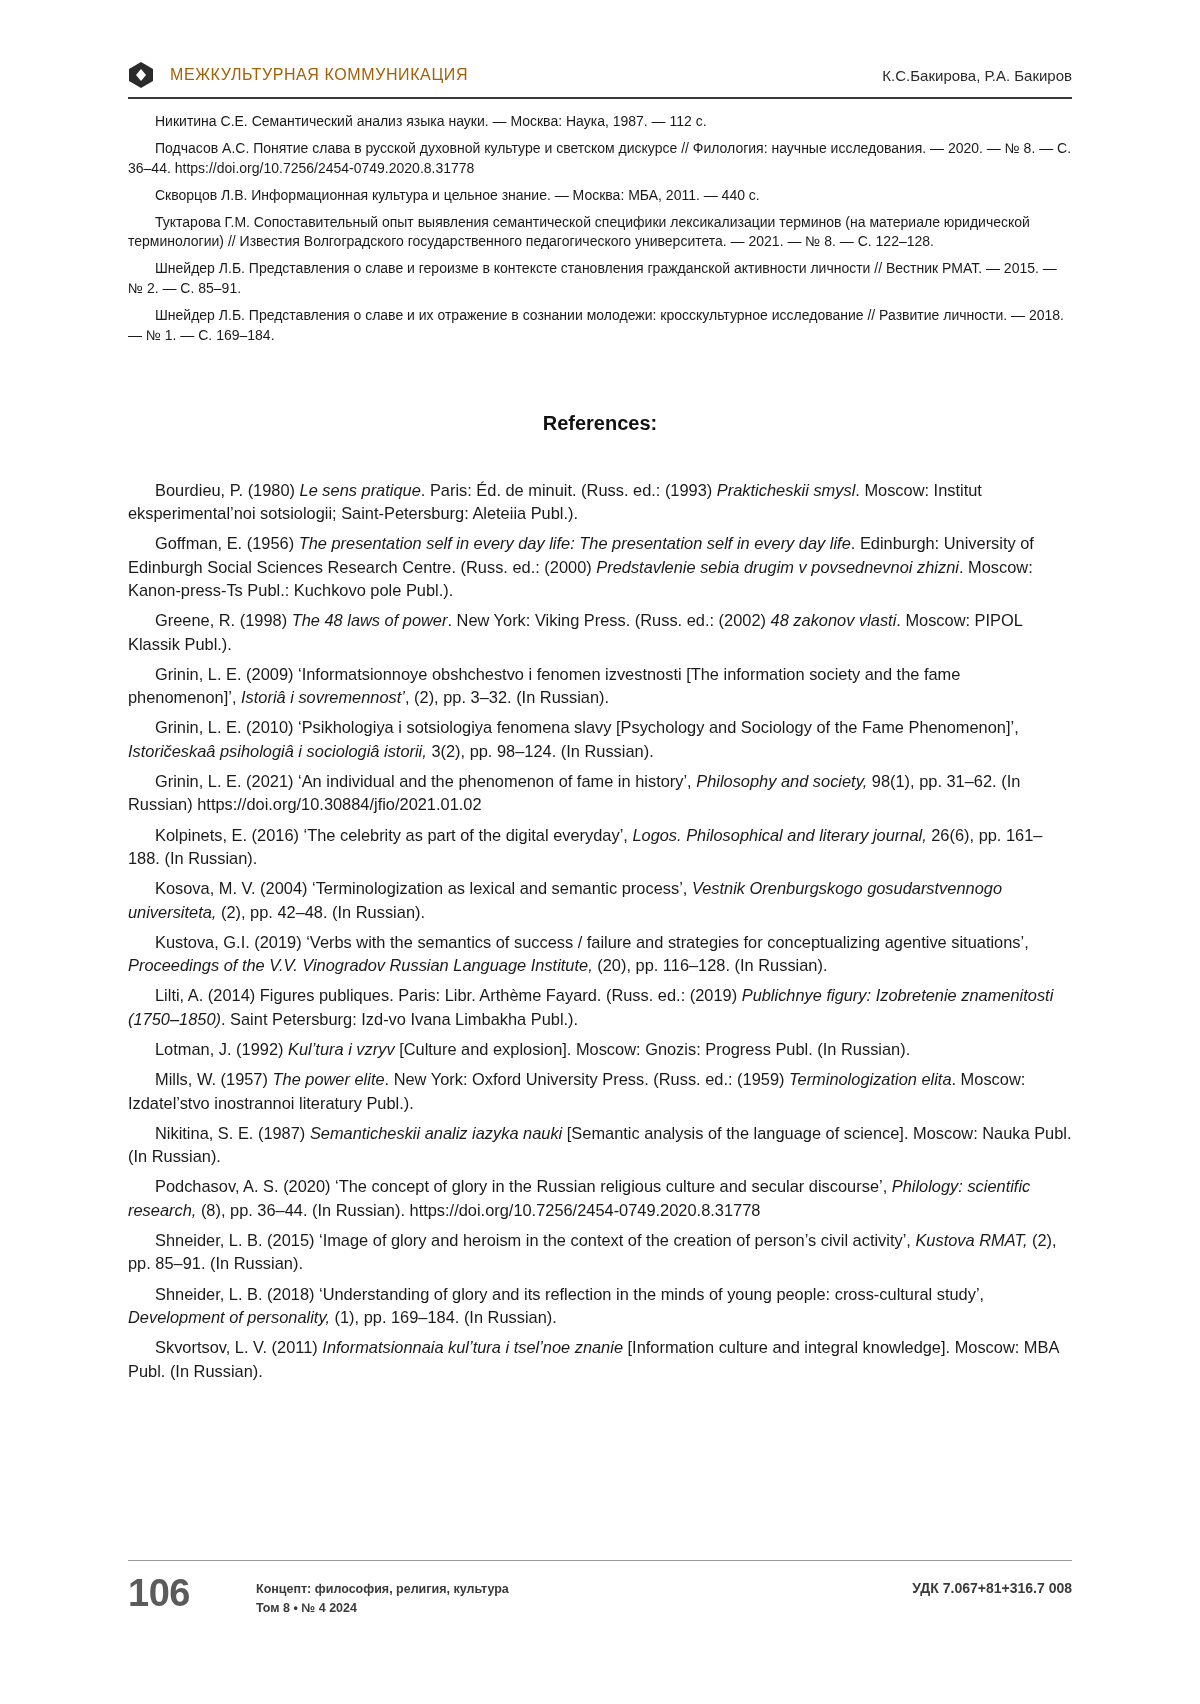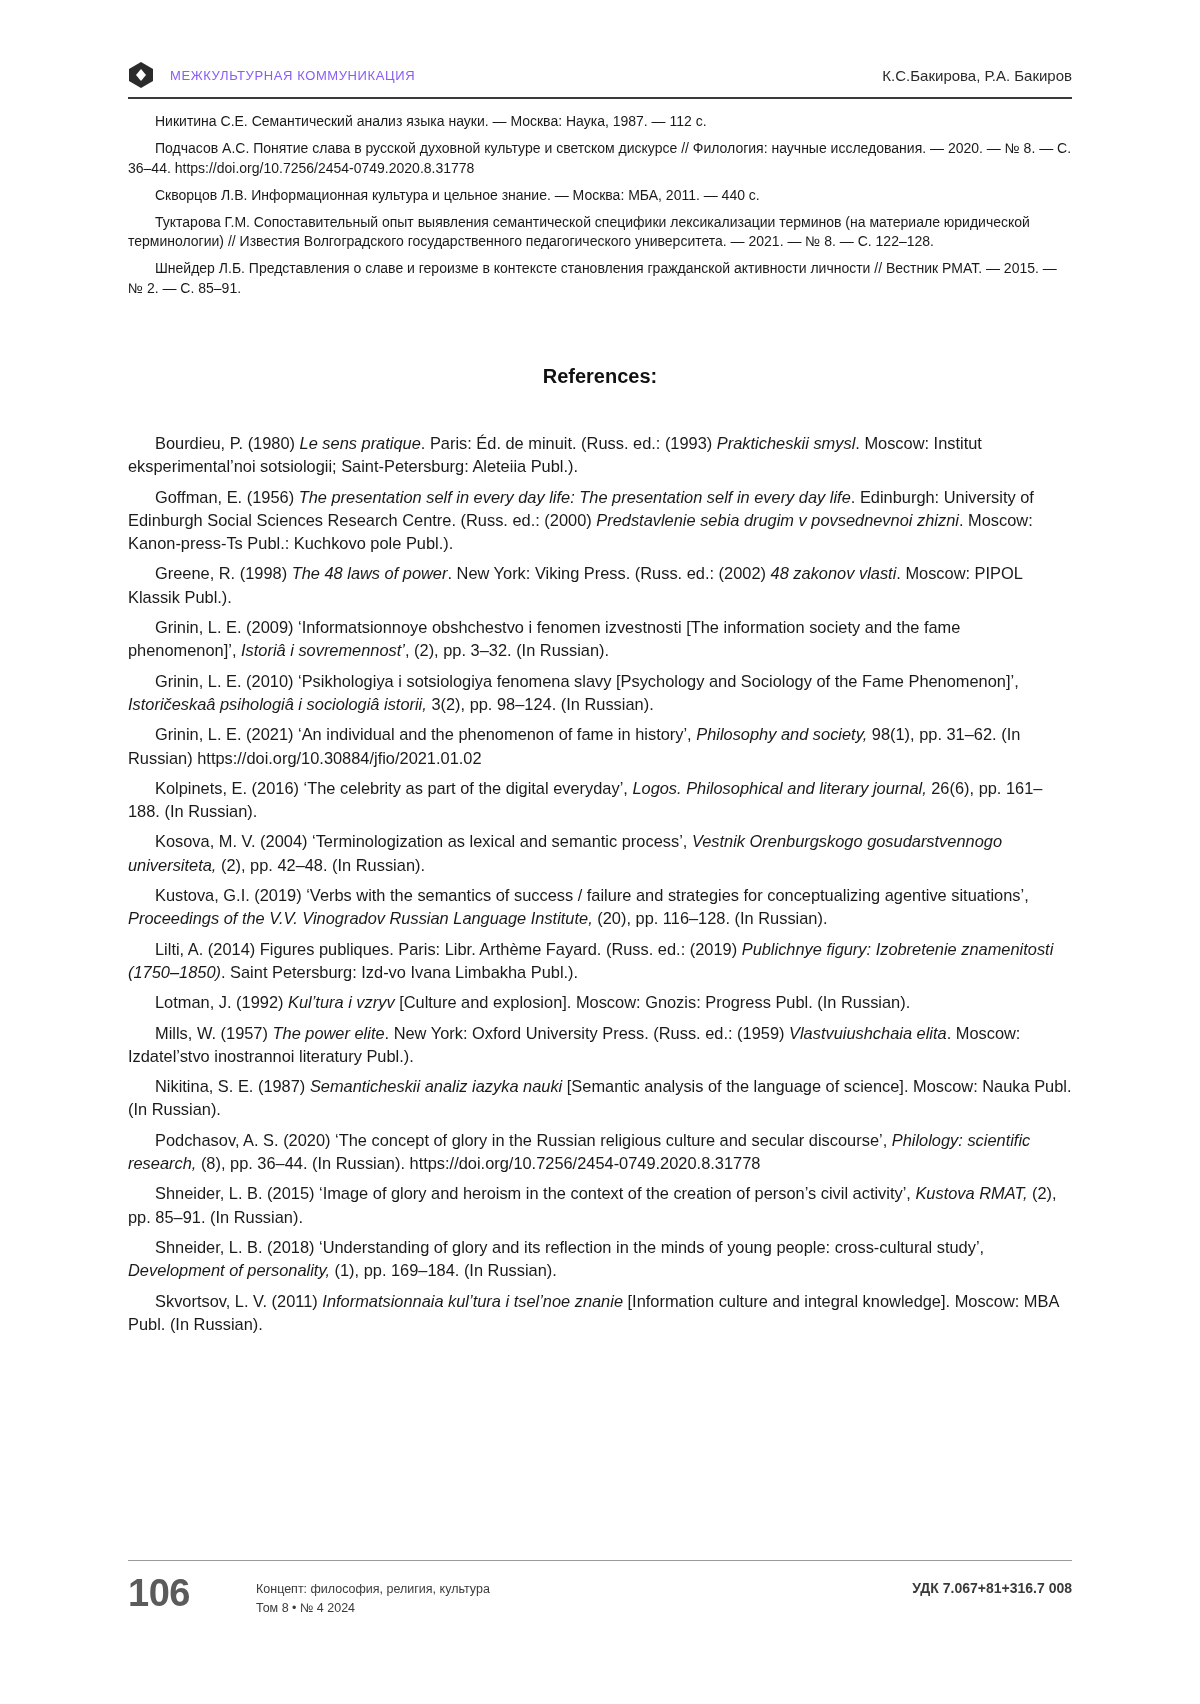--- a/index.html
+++ b/index.html
@@ -41,23 +41,23 @@
     gap: 16px;
   }
   .hex-icon {
     width: 26px;
     height: 28px;
     position: relative;
     display: inline-block;
   }
   .hex-icon svg { display: block; }
   .header-title {
-    font-size: 13px;
+    font-size: 16px;
     letter-spacing: 0.6px;
-    color: #8b5cf6;
+    color: #a16207;
     font-weight: 400;
   }
   .header-authors {
     font-size: 15px;
     color: #2b2b2b;
     font-weight: 400;
   }
   .header-rule {
     position: absolute;
     left: 0;
@@ -123,21 +123,21 @@
     font-size: 38px;
     font-weight: bold;
     color: #5b5b5b;
     letter-spacing: -0.5px;
   }
   .footer-journal {
     position: absolute;
     left: 128px;
     top: 20px;
     font-size: 12.5px;
-    font-weight: normal;
+    font-weight: bold;
     color: #3a3a3a;
     line-height: 1.5;
   }
   .footer-udc {
     position: absolute;
     right: 0;
     top: 20px;
     font-size: 14px;
     font-weight: bold;
     color: #3a3a3a;
@@ -166,39 +166,40 @@
   </div>
 
   <div class="content">
 
     <div class="ru-block" id="ru-refs">
         <p class="ref">Никитина С.Е. Семантический анализ языка науки. — Москва: Наука, 1987. — 112 с.</p>
         <p class="ref">Подчасов А.С. Понятие слава в русской духовной культуре и светском дискурсе // Филология: научные исследования. — 2020. — № 8. — С. 36–44. https://doi.org/10.7256/2454-0749.2020.8.31778</p>
         <p class="ref">Скворцов Л.В. Информационная культура и цельное знание. — Москва: МБА, 2011. — 440 с.</p>
         <p class="ref">Туктарова Г.М. Сопоставительный опыт выявления семантической специфики лексикализации терминов (на материале юридической терминологии) // Известия Волгоградского государственного педагогического университета. — 2021. — № 8. — С. 122–128.</p>
         <p class="ref">Шнейдер Л.Б. Представления о славе и героизме в контексте становления гражданской активности личности // Вестник РМАТ. — 2015. — № 2. — С. 85–91.</p>
+        <p class="ref">Шнейдер Л.Б. Представления о славе и их отражение в сознании молодежи: кросскультурное исследование // Развитие личности. — 2018. — № 1. — С. 169–184.</p>
       </div>
 
     <div class="heading-wrap">
       <p class="refs-heading">References:</p>
     </div>
 
     <div id="en-refs">
         <p class="ref"><span>Bourdieu, P. (1980) </span><span class="it">Le sens pratique</span><span>. Paris: Éd. de minuit. (Russ. ed.: (1993) </span><span class="it">Prakticheskii smysl</span><span>. Moscow: Institut eksperimental’noi sotsiologii; Saint-Petersburg: Aleteiia Publ.).</span></p>
         <p class="ref"><span>Goffman, E. (1956) </span><span class="it">The presentation self in every day life: The presentation self in every day life</span><span>. Edinburgh: University of Edinburgh Social Sciences Research Centre. (Russ. ed.: (2000) </span><span class="it">Predstavlenie sebia drugim v povsednevnoi zhizni</span><span>. Moscow: Kanon-press-Ts Publ.: Kuchkovo pole Publ.).</span></p>
         <p class="ref"><span>Greene, R. (1998) </span><span class="it">The 48 laws of power</span><span>. New York: Viking Press. (Russ. ed.: (2002) </span><span class="it">48 zakonov vlasti</span><span>. Moscow: PIPOL Klassik Publ.).</span></p>
         <p class="ref"><span>Grinin, L. E. (2009) ‘Informatsionnoye obshchestvo i fenomen izvestnosti [The information society and the fame phenomenon]’, </span><span class="it">Istoriâ i sovremennost’</span><span>, (2), pp. 3–32. (In Russian).</span></p>
         <p class="ref"><span>Grinin, L. E. (2010) ‘Psikhologiya i sotsiologiya fenomena slavy [Psychology and Sociology of the Fame Phenomenon]’, </span><span class="it">Istoričeskaâ psihologiâ i sociologiâ istorii,</span><span> 3(2), pp. 98–124. (In Russian).</span></p>
         <p class="ref"><span>Grinin, L. E. (2021) ‘An individual and the phenomenon of fame in history’, </span><span class="it">Philosophy and society,</span><span> 98(1), pp. 31–62. (In Russian) https://doi.org/10.30884/jfio/2021.01.02</span></p>
         <p class="ref"><span>Kolpinets, E. (2016) ‘The celebrity as part of the digital everyday’, </span><span class="it">Logos. Philosophical and literary journal,</span><span> 26(6), pp. 161–188. (In Russian).</span></p>
         <p class="ref"><span>Kosova, M. V. (2004) ‘Terminologization as lexical and semantic process’, </span><span class="it">Vestnik Orenburgskogo gosudarstvennogo universiteta,</span><span> (2), pp. 42–48. (In Russian).</span></p>
         <p class="ref"><span>Kustova, G.I. (2019) ‘Verbs with the semantics of success / failure and strategies for conceptualizing agentive situations’, </span><span class="it">Proceedings of the V.V. Vinogradov Russian Language Institute,</span><span> (20), pp. 116–128. (In Russian).</span></p>
         <p class="ref"><span>Lilti, A. (2014) Figures publiques. Paris: Libr. Arthème Fayard. (Russ. ed.: (2019) </span><span class="it">Publichnye figury: Izobretenie znamenitosti (1750–1850)</span><span>. Saint Petersburg: Izd-vo Ivana Limbakha Publ.).</span></p>
         <p class="ref"><span>Lotman, J. (1992) </span><span class="it">Kul’tura i vzryv</span><span> [Culture and explosion]. Moscow: Gnozis: Progress Publ. (In Russian).</span></p>
-        <p class="ref"><span>Mills, W. (1957) </span><span class="it">The power elite</span><span>. New York: Oxford University Press. (Russ. ed.: (1959) </span><span class="it">Vlastvuiushchaia elita</span><span>. Moscow: Izdatel’stvo inostrannoi literatury Publ.).</span></p>
+        <p class="ref"><span>Mills, W. (1957) </span><span class="it">The power elite</span><span>. New York: Oxford University Press. (Russ. ed.: (1959) </span><span class="it">Terminologization elita</span><span>. Moscow: Izdatel’stvo inostrannoi literatury Publ.).</span></p>
         <p class="ref"><span>Nikitina, S. E. (1987) </span><span class="it">Semanticheskii analiz iazyka nauki</span><span> [Semantic analysis of the language of science]. Moscow: Nauka Publ. (In Russian).</span></p>
         <p class="ref"><span>Podchasov, A. S. (2020) ‘The concept of glory in the Russian religious culture and secular discourse’, </span><span class="it">Philology: scientific research,</span><span> (8), pp. 36–44. (In Russian). https://doi.org/10.7256/2454-0749.2020.8.31778</span></p>
         <p class="ref"><span>Shneider, L. B. (2015) ‘Image of glory and heroism in the context of the creation of person’s civil activity’, </span><span class="it">Kustova RMAT,</span><span> (2), pp. 85–91. (In Russian).</span></p>
         <p class="ref"><span>Shneider, L. B. (2018) ‘Understanding of glory and its reflection in the minds of young people: cross-cultural study’, </span><span class="it">Development of personality,</span><span> (1), pp. 169–184. (In Russian).</span></p>
         <p class="ref"><span>Skvortsov, L. V. (2011) </span><span class="it">Informatsionnaia kul’tura i tsel’noe znanie</span><span> [Information culture and integral knowledge]. Moscow: MBA Publ. (In Russian).</span></p>
       </div>
 
   </div>
 
   <div class="footer">

